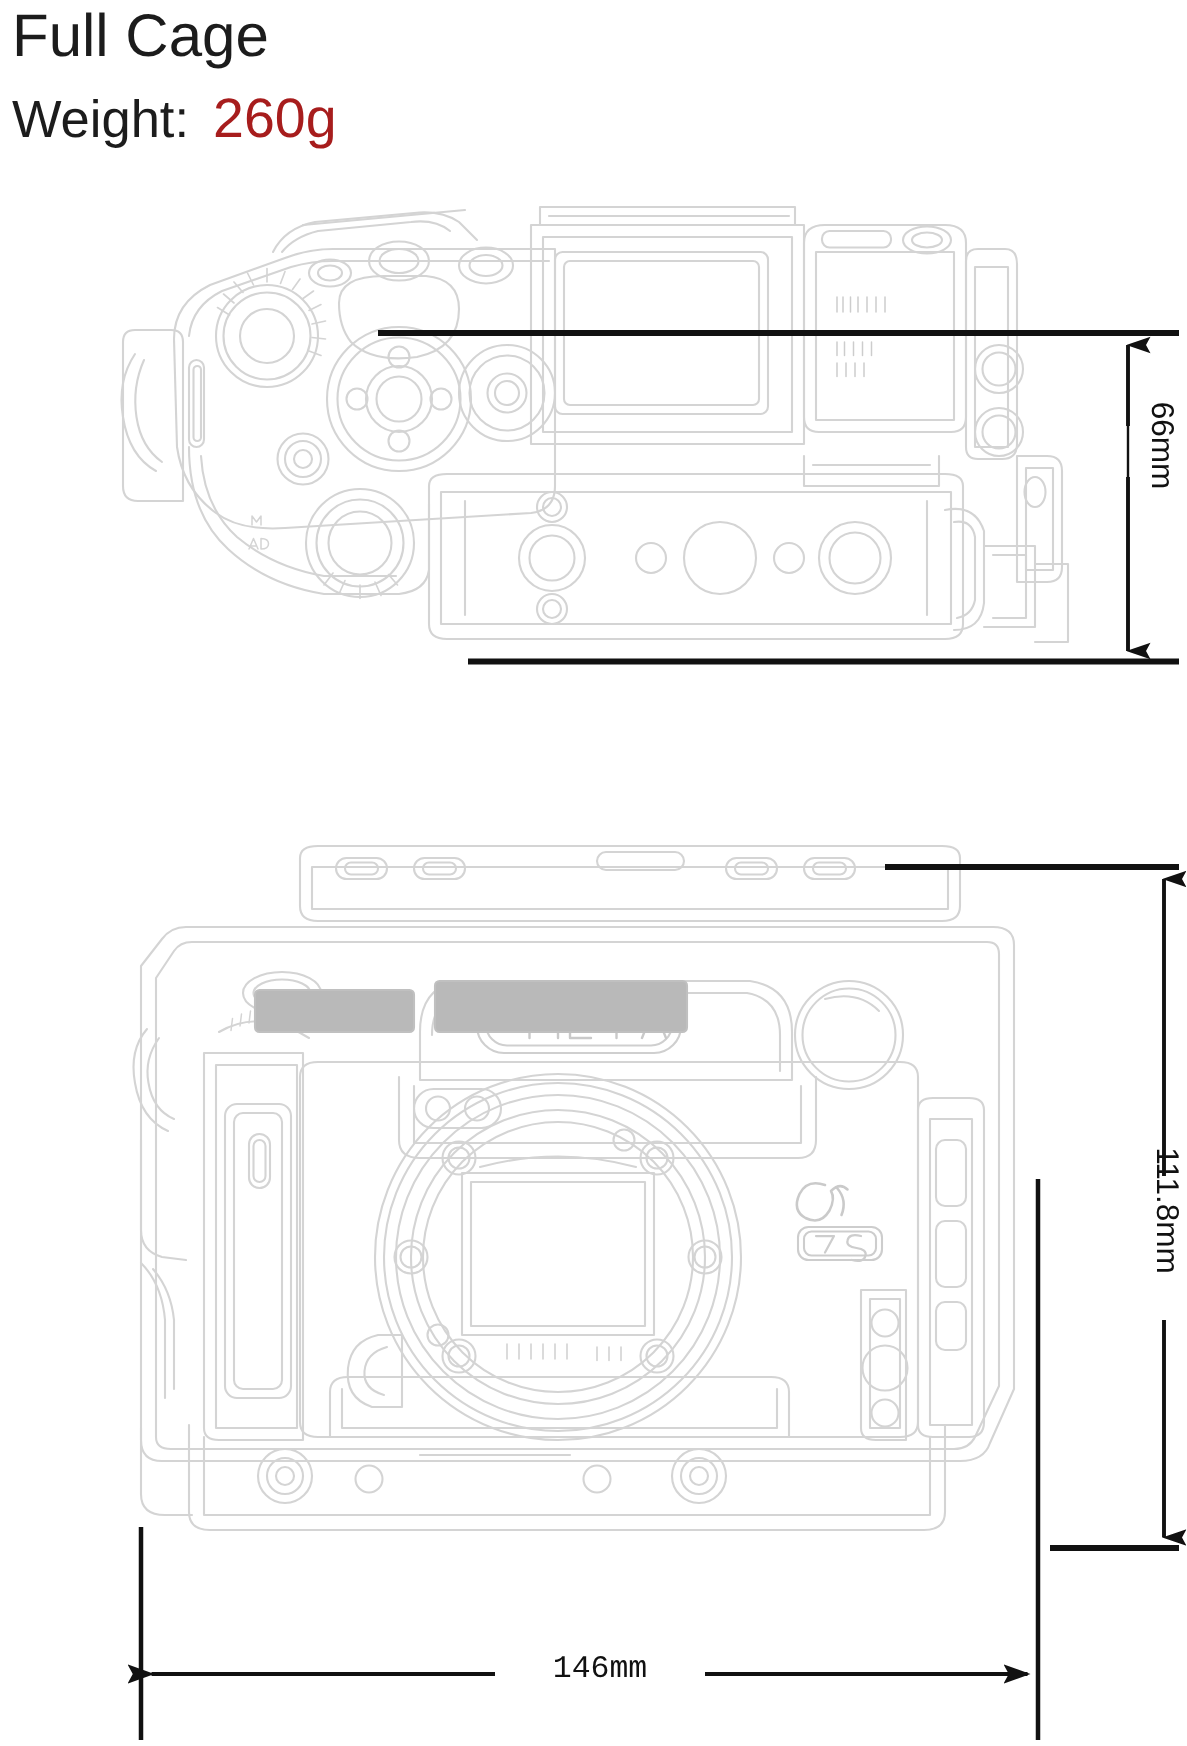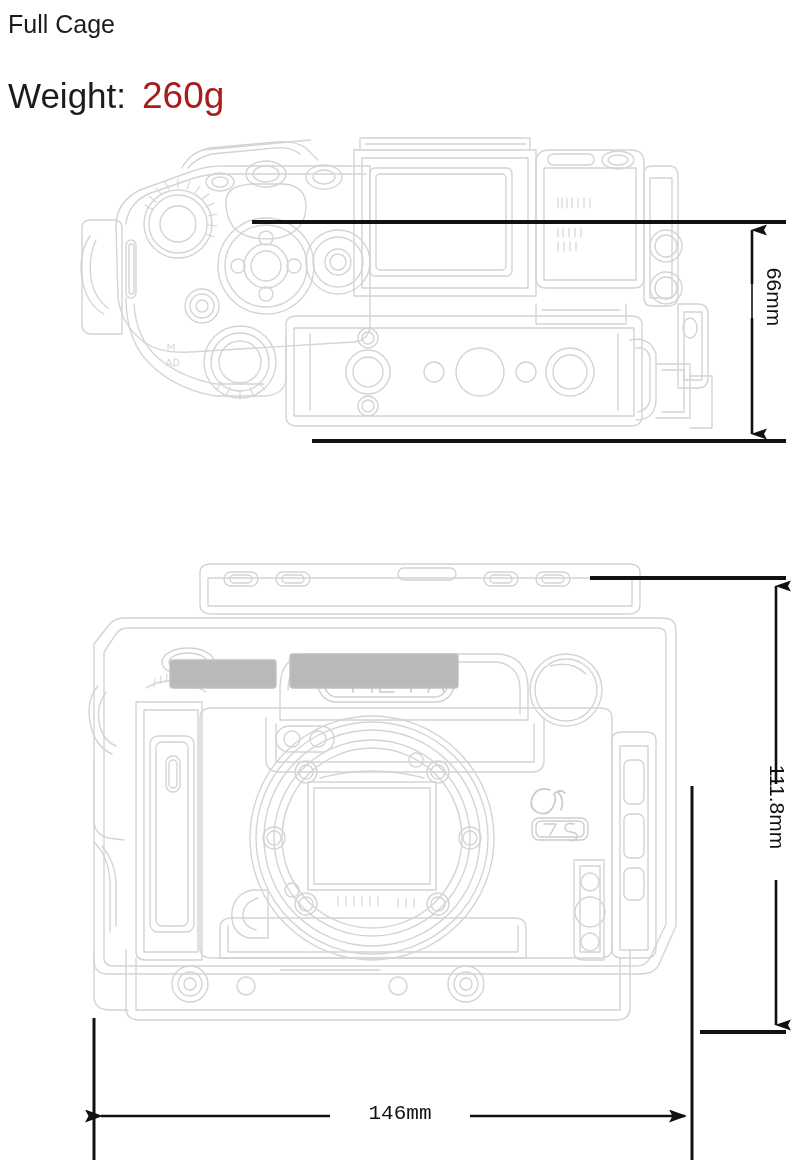--- a/index.html
+++ b/index.html
@@ -21,32 +21,32 @@
   }
 
   
   .header-block {
     position: absolute;
     left: 8px;
     top: 2px;
     width: 500px;
   }
   .title-line {
-    font-size: 25px;
+    font-size: 40px;
     line-height: 44px;
     color: #1c1c1c;
     letter-spacing: 0px;
     white-space: nowrap;
   }
   .weight-line {
     font-size: 35px;
     line-height: 46px;
     color: #1c1c1c;
     white-space: nowrap;
-    margin-top: 27px;
+    margin-top: 10px;
   }
   .weight-value {
     color: #a71d1d;
     font-size: 37px;
     margin-left: 16px;
   }
 
   
   .view {
     position: absolute;

